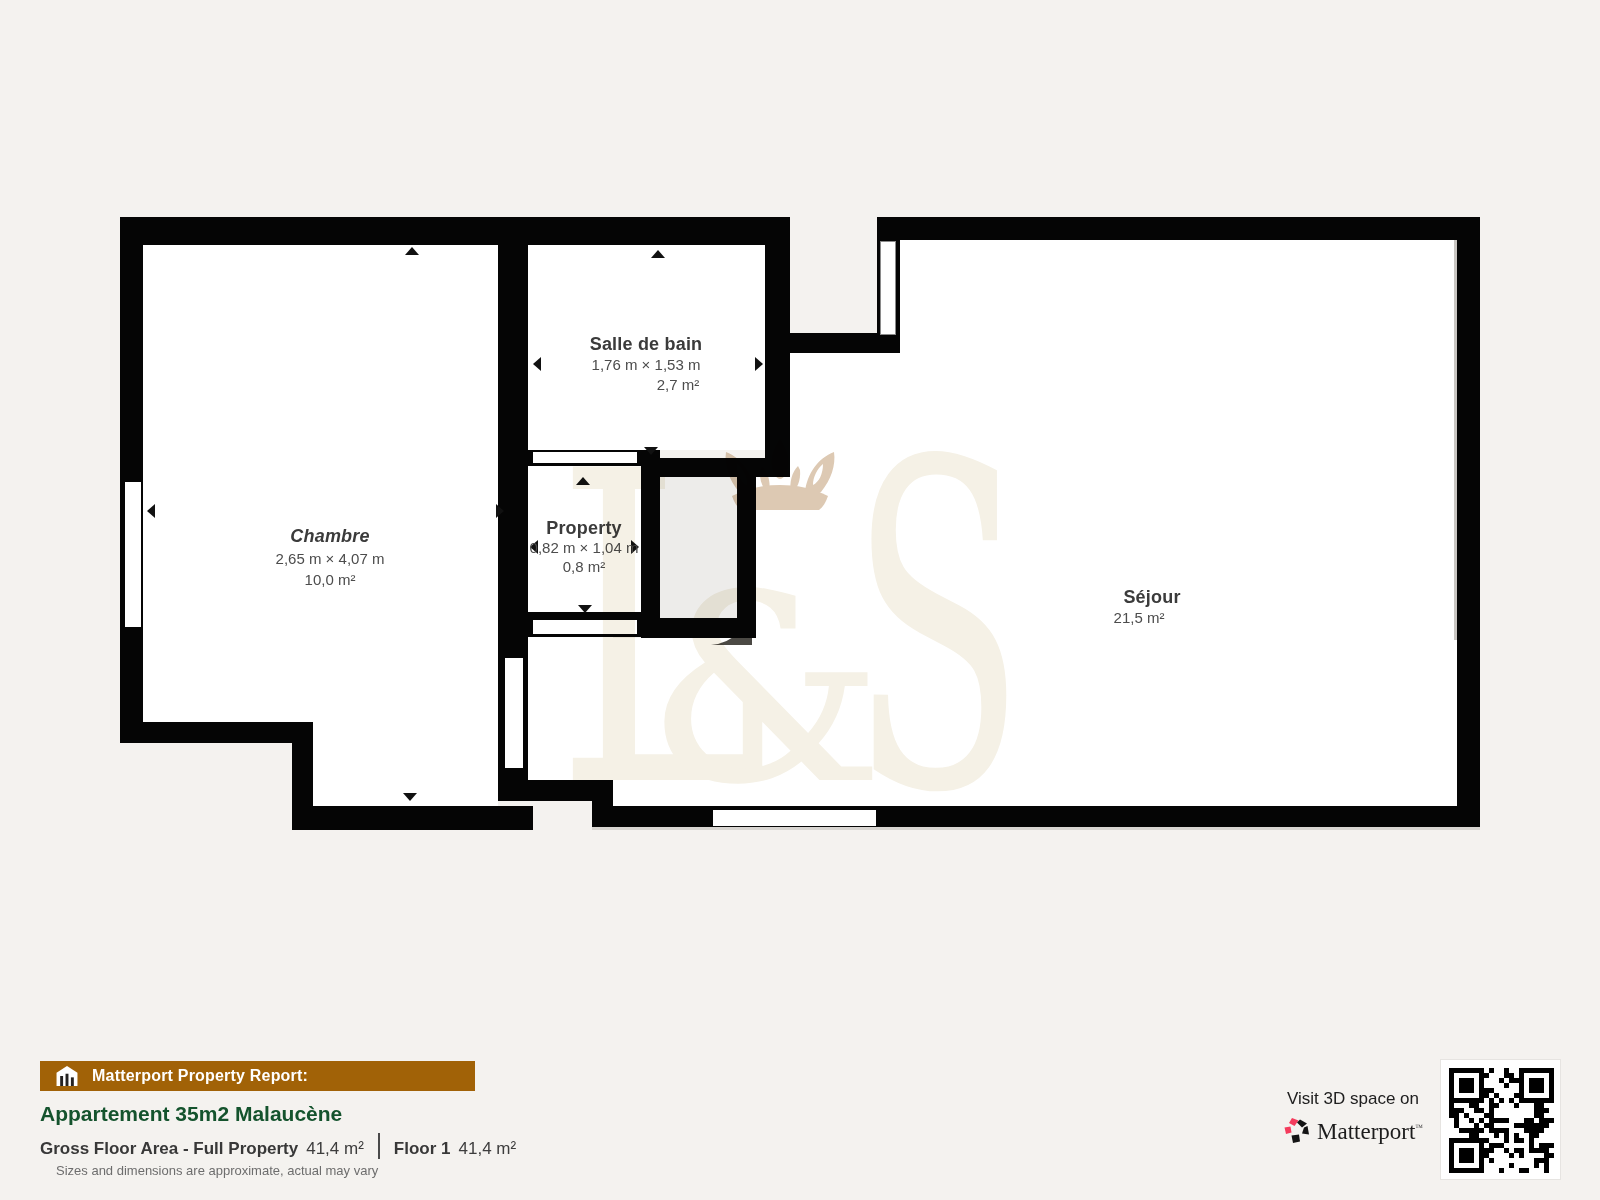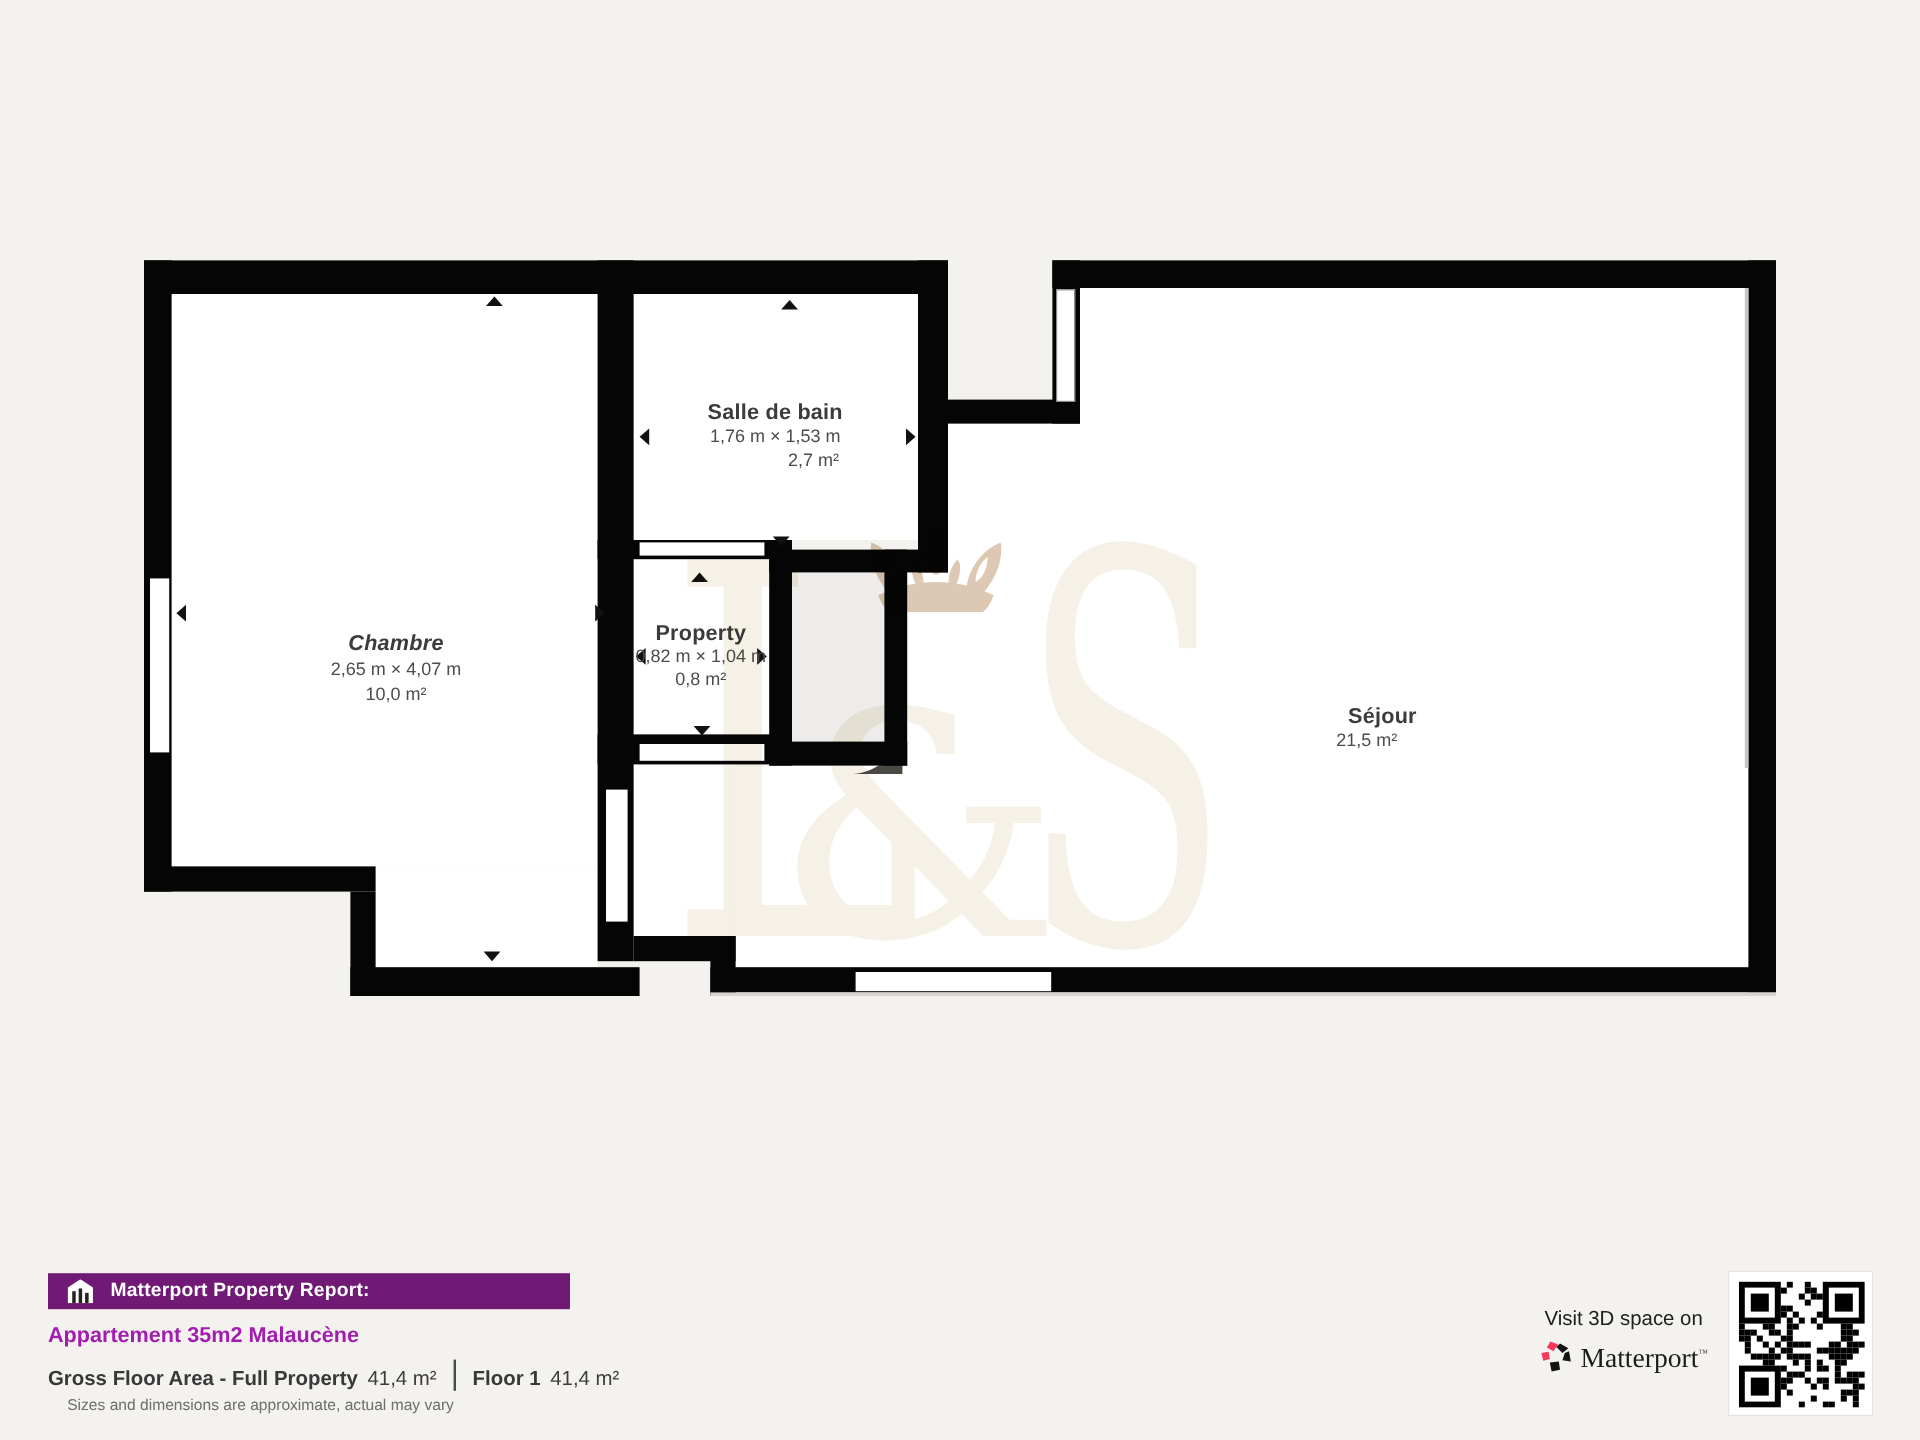--- a/index.html
+++ b/index.html
@@ -10,23 +10,23 @@
   .open{position:absolute;background:#ffffff;}
   .lbl{position:absolute;transform:translate(-50%,-50%);white-space:nowrap;text-align:center;}
   .rname{font-size:18px;font-weight:bold;color:#3b3b3b;letter-spacing:.2px;}
   .rsub{font-size:15px;color:#4c4c4c;}
   .tu,.td,.tl,.tr{position:absolute;width:0;height:0;}
   .tu{border-left:7px solid transparent;border-right:7px solid transparent;border-bottom:8px solid #111;}
   .td{border-left:7px solid transparent;border-right:7px solid transparent;border-top:8px solid #111;}
   .tl{border-top:7px solid transparent;border-bottom:7px solid transparent;border-right:8px solid #111;}
   .tr{border-top:7px solid transparent;border-bottom:7px solid transparent;border-left:8px solid #111;}
   .watermark{position:absolute;left:540px;top:400px;width:500px;height:400px;mix-blend-mode:multiply;pointer-events:none;}
-  .banner{position:absolute;left:40px;top:1061px;width:435px;height:30px;background:#701a75;color:#fff;display:flex;align-items:center;}
+  .banner{position:absolute;left:40px;top:1061px;width:435px;height:30px;background:#a16207;color:#fff;display:flex;align-items:center;}
   .banner-text{font-size:16px;font-weight:bold;margin-left:14px;letter-spacing:.2px;}
-  .title{position:absolute;left:40px;top:1102px;font-size:18px;font-weight:bold;color:#a21caf;}
+  .title{position:absolute;left:40px;top:1102px;font-size:21px;font-weight:bold;color:#14532d;}
   .inforow{position:absolute;left:40px;top:1133px;display:flex;align-items:flex-end;font-size:17px;color:#3d3d3d;}
   .inforow b{font-weight:bold;color:#383838;}
   .divider{width:2px;height:26px;background:#4a4a4a;margin:0 14px;}
   .disclaimer{position:absolute;left:40px;top:1163px;font-size:13px;color:#6d6d6d;margin-left:16px;}
   .visit{position:absolute;left:1200px;top:1089px;width:219px;text-align:right;font-size:17px;color:#202020;}
   .brand{position:absolute;left:1317px;top:1119px;font-family:"Liberation Serif",serif;font-size:23px;color:#1c1c1c;}
   .brand sup{font-size:8px;color:#444;}
   .qr{position:absolute;left:1440px;top:1059px;width:121px;height:121px;background:#fff;border:1px solid #e6e4e1;box-sizing:border-box;padding:8px;}
   .shadowline{position:absolute;background:#d8d5d1;}
 </style>

